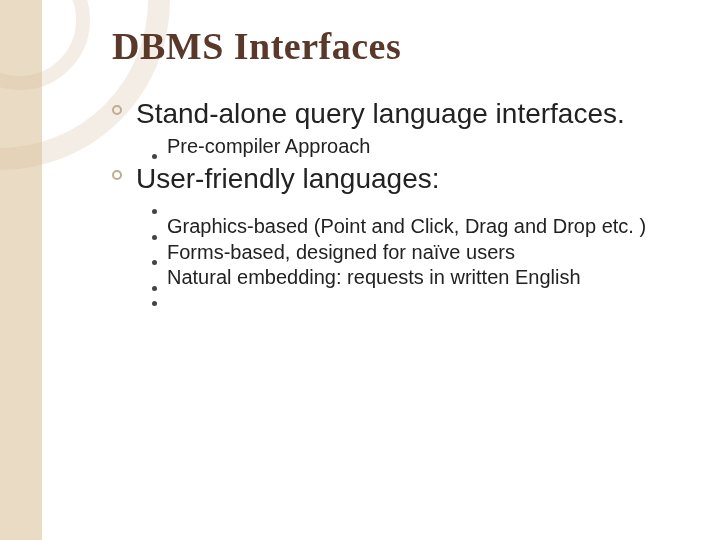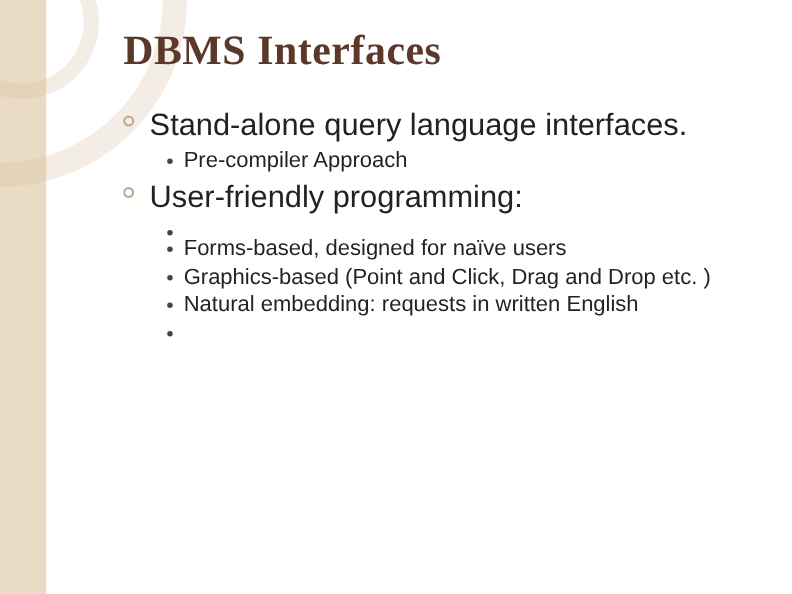--- a/index.html
+++ b/index.html
@@ -62,21 +62,21 @@
     line-height: 1.28;
   }
   .inner-list {
     list-style: none;
     padding-left: 40px;
     margin-top: 2px;
     margin-bottom: 2px;
   }
   .inner-item {
     display: flex;
-    align-items: flex-start;
+    align-items: flex-end;
   }
   .bullet-dot {
     flex: 0 0 auto;
     width: 5px; height: 5px;
     background: #444;
     border-radius: 50%;
     margin-top: 10px;
     margin-right: 10px;
   }
   .inner-text {
@@ -104,33 +104,33 @@
 
     <ul class="inner-list">
       <li class="inner-item">
         <span class="bullet-dot"></span>
         <span class="inner-text">Pre-compiler Approach</span>
       </li>
     </ul>
 
     <li class="outer-item">
       <span class="bullet-ring"></span>
-      <span class="outer-text">User-friendly programming:</span>
+      <span class="outer-text">User-friendly languages:</span>
     </li>
     <ul class="inner-list">
       <li class="inner-item">
         <span class="bullet-dot"></span>
       </li>
       <li class="inner-item">
         <span class="bullet-dot"></span>
-        <span class="inner-text">Forms-based, designed for naïve users</span>
+        <span class="inner-text">Graphics-based (Point and Click, Drag and Drop etc. )</span>
       </li>
       <li class="inner-item">
         <span class="bullet-dot"></span>
-        <span class="inner-text">Graphics-based (Point and Click, Drag and Drop etc. )</span>
+        <span class="inner-text">Forms-based, designed for naïve users</span>
       </li>
       <li class="inner-item">
         <span class="bullet-dot"></span>
         <span class="inner-text">Natural embedding: requests in written English</span>
       </li>
       <li class="inner-item">
         <span class="bullet-dot"></span>
       </li>
     </ul>
 

